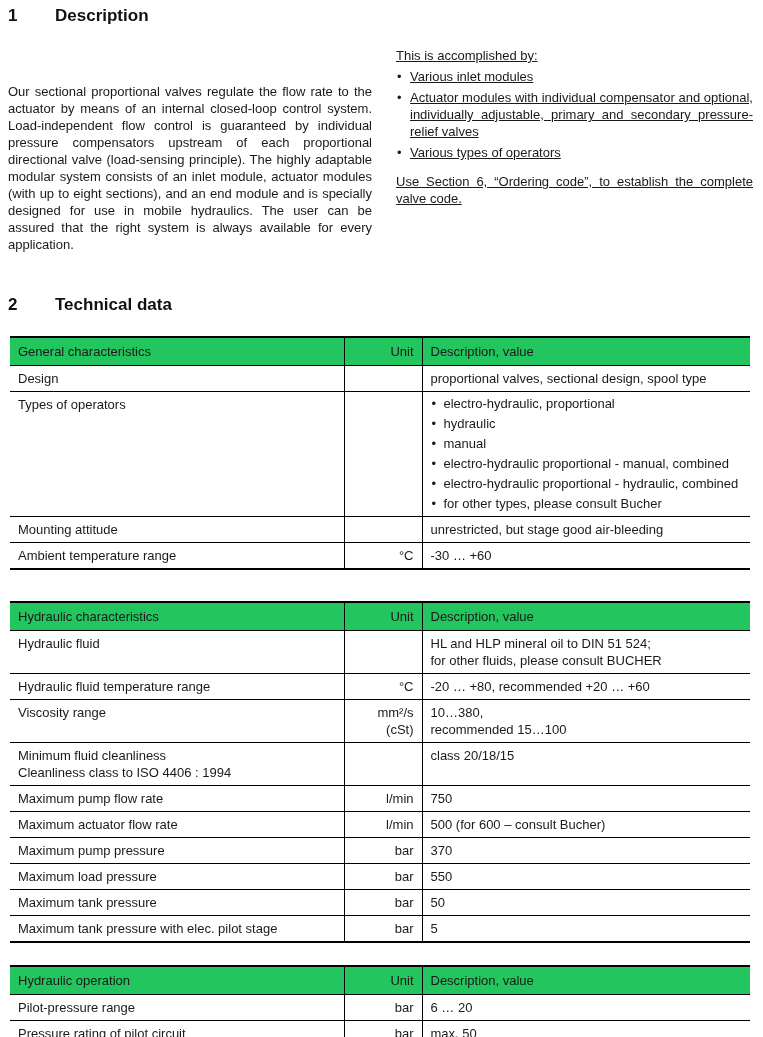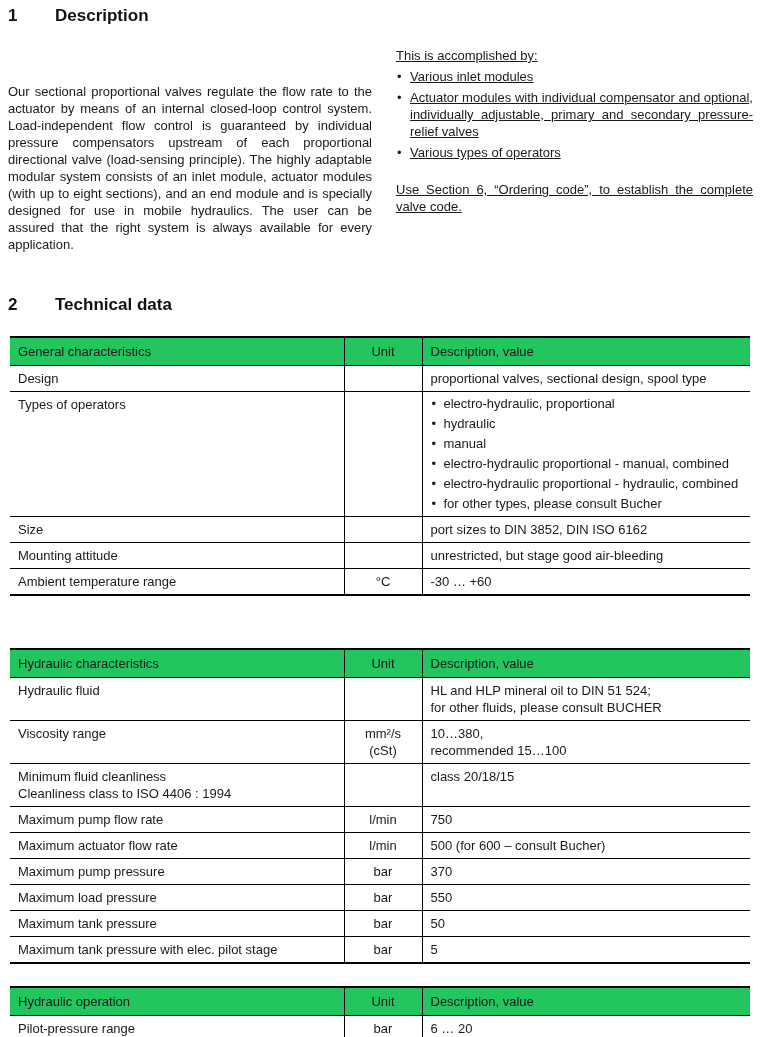--- a/index.html
+++ b/index.html
@@ -30,34 +30,34 @@
     margin: 21px 6px 0 8px;
     line-height: 17px;
   }
   .desc-left {
     width: 364px; flex: 0 0 364px;
     text-align: justify;
     margin-top: 36px;
   }
   .desc-right { margin-left: 24px; width: 357px; text-align: justify; text-decoration: underline; }
   .desc-right .intro { margin-bottom: 4px; }
-  .desc-right .outro { margin-top: 20px; }
+  .desc-right .outro { margin-top: 12px; }
   .bullet-item { position: relative; padding-left: 14px; margin: 4px 0; }
   .bullet-item .bm { position: absolute; left: 1px; top: 0; }
 
   table.tech {
     table-layout: fixed;
     width: 740px;
     margin-left: 10px;
     border-collapse: collapse;
     border-top: 2px solid #000;
     border-bottom: 2px solid #000;
   }
   #table-1 { margin-top: 21px; }
-  #table-2 { margin-top: 52px; }
+  #table-2 { margin-top: 31px; }
   #table-3 { margin-top: 22px; }
   .tech col.c1 { width: 334px; }
   .tech col.c2 { width: 78px; }
   .tech col.c3 { width: 328px; }
   .tech th, .tech td {
     border-bottom: 1px solid #000;
     vertical-align: top;
     padding: 4px 8px;
     line-height: 17px;
     text-align: left;
@@ -67,21 +67,21 @@
   }
   .tech th {
     background: #22c55e;
     font-weight: normal;
     padding: 5px 8px;
   }
   .tech th:first-child, .tech td:first-child,
   .tech th:nth-child(2), .tech td:nth-child(2) {
     border-right: 1px solid #000;
   }
-  .tech .u { text-align: center; }
+  .tech .u { text-align: right; }
   .tech .bullets-cell { white-space: normal; padding-top: 4px; padding-bottom: 4px; }
   .tech .bullets-cell .bullet-item { line-height: 16px; margin: 0 0 4px 0; padding-left: 13px; }
   .tech .bullets-cell .bullet-item:last-child { margin-bottom: 0; }
 </style>
 </head>
 <body>
 
 <div class="page">
 
   <div class="section-heading" id="heading-1">
@@ -157,25 +157,20 @@
             <span class="bm">•</span>
             <span>electro-hydraulic proportional - hydraulic, combined</span>
           </div>
           <div class="bullet-item">
             <span class="bm">•</span>
             <span>for other types, please consult Bucher</span>
           </div>
         </td>
       </tr>
       <tr>
-        <td>Size</td>
-        <td class="u"></td>
-        <td>port sizes to DIN 3852, DIN ISO 6162</td>
-      </tr>
-      <tr>
         <td>Mounting attitude</td>
         <td class="u"></td>
         <td>unrestricted, but stage good air-bleeding</td>
       </tr>
       <tr>
         <td>Ambient temperature range</td>
         <td class="u">°C</td>
         <td>-30 … +60</td>
       </tr>
     </tbody>
@@ -195,20 +190,25 @@
       </tr>
     </thead>
     <tbody>
       <tr>
         <td>Hydraulic fluid</td>
         <td class="u"></td>
         <td>HL and HLP mineral oil to DIN 51 524;
 for other fluids, please consult BUCHER</td>
       </tr>
       <tr>
+        <td>Hydraulic fluid temperature range</td>
+        <td class="u">°C</td>
+        <td>-20 … +80, recommended +20 … +60</td>
+      </tr>
+      <tr>
         <td>Viscosity range</td>
         <td class="u">mm²/s
 (cSt)</td>
         <td>10…380,
 recommended 15…100</td>
       </tr>
       <tr>
         <td>Minimum fluid cleanliness
 Cleanliness class to ISO 4406 : 1994</td>
         <td class="u"></td>

